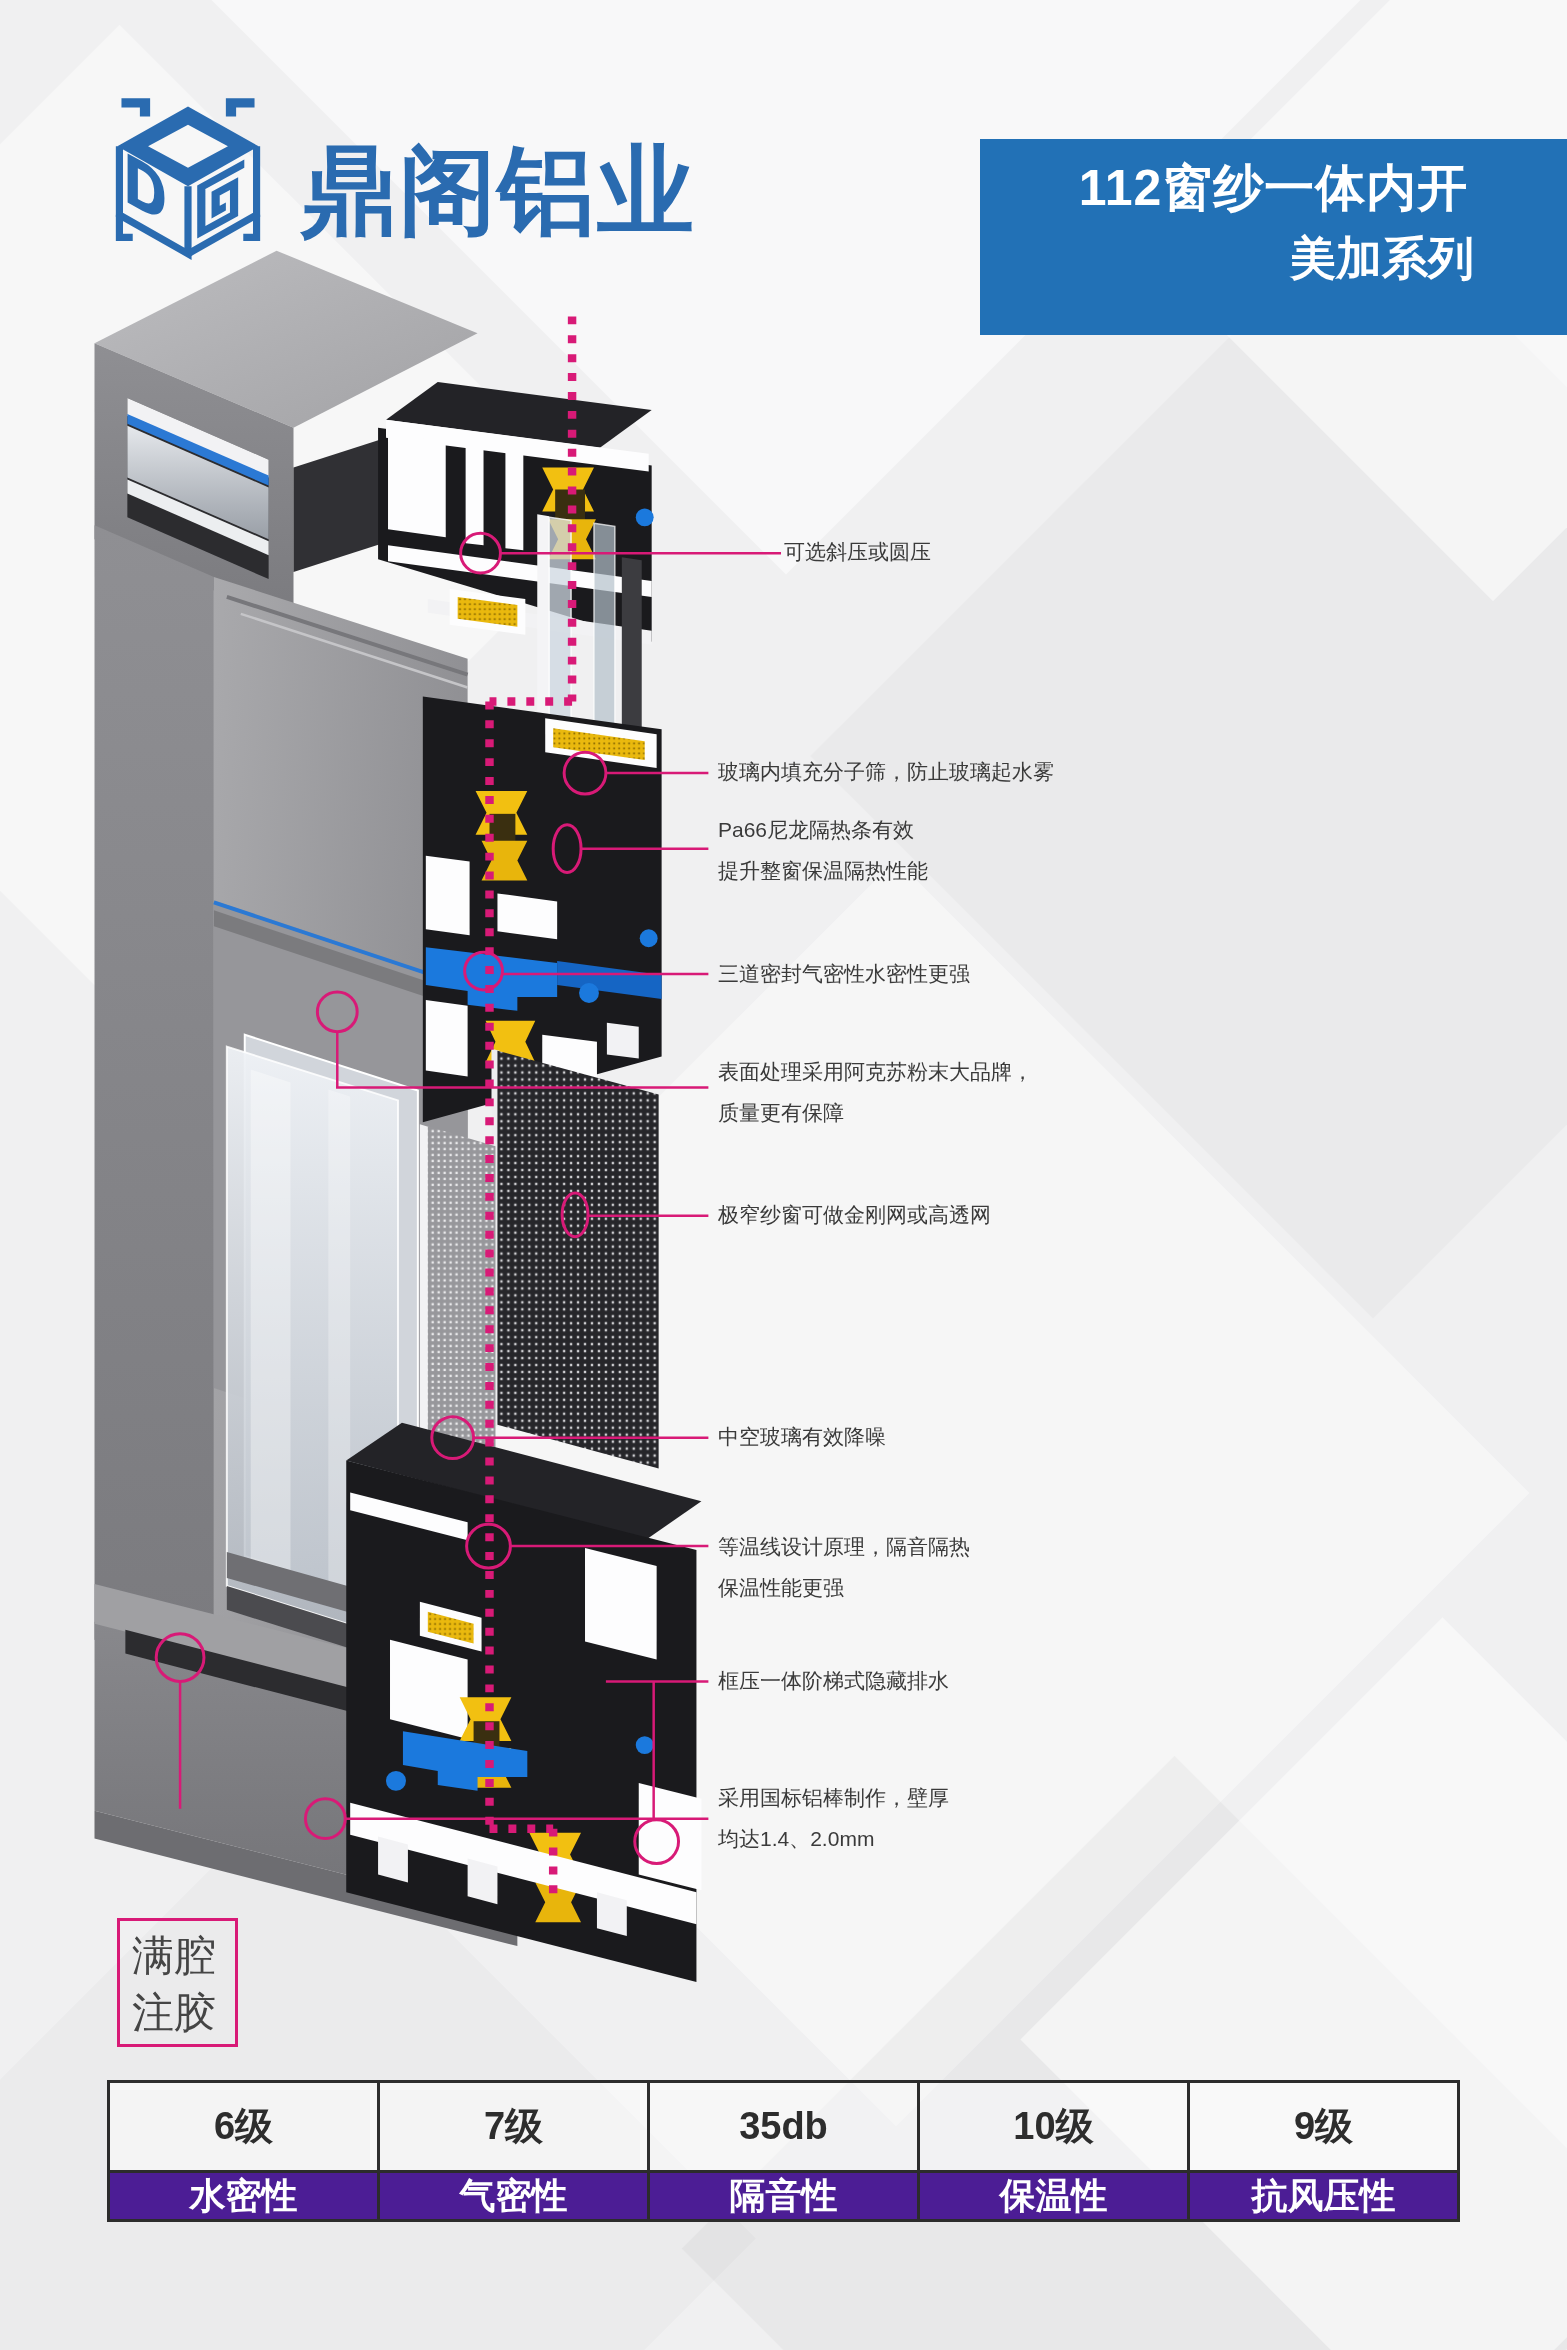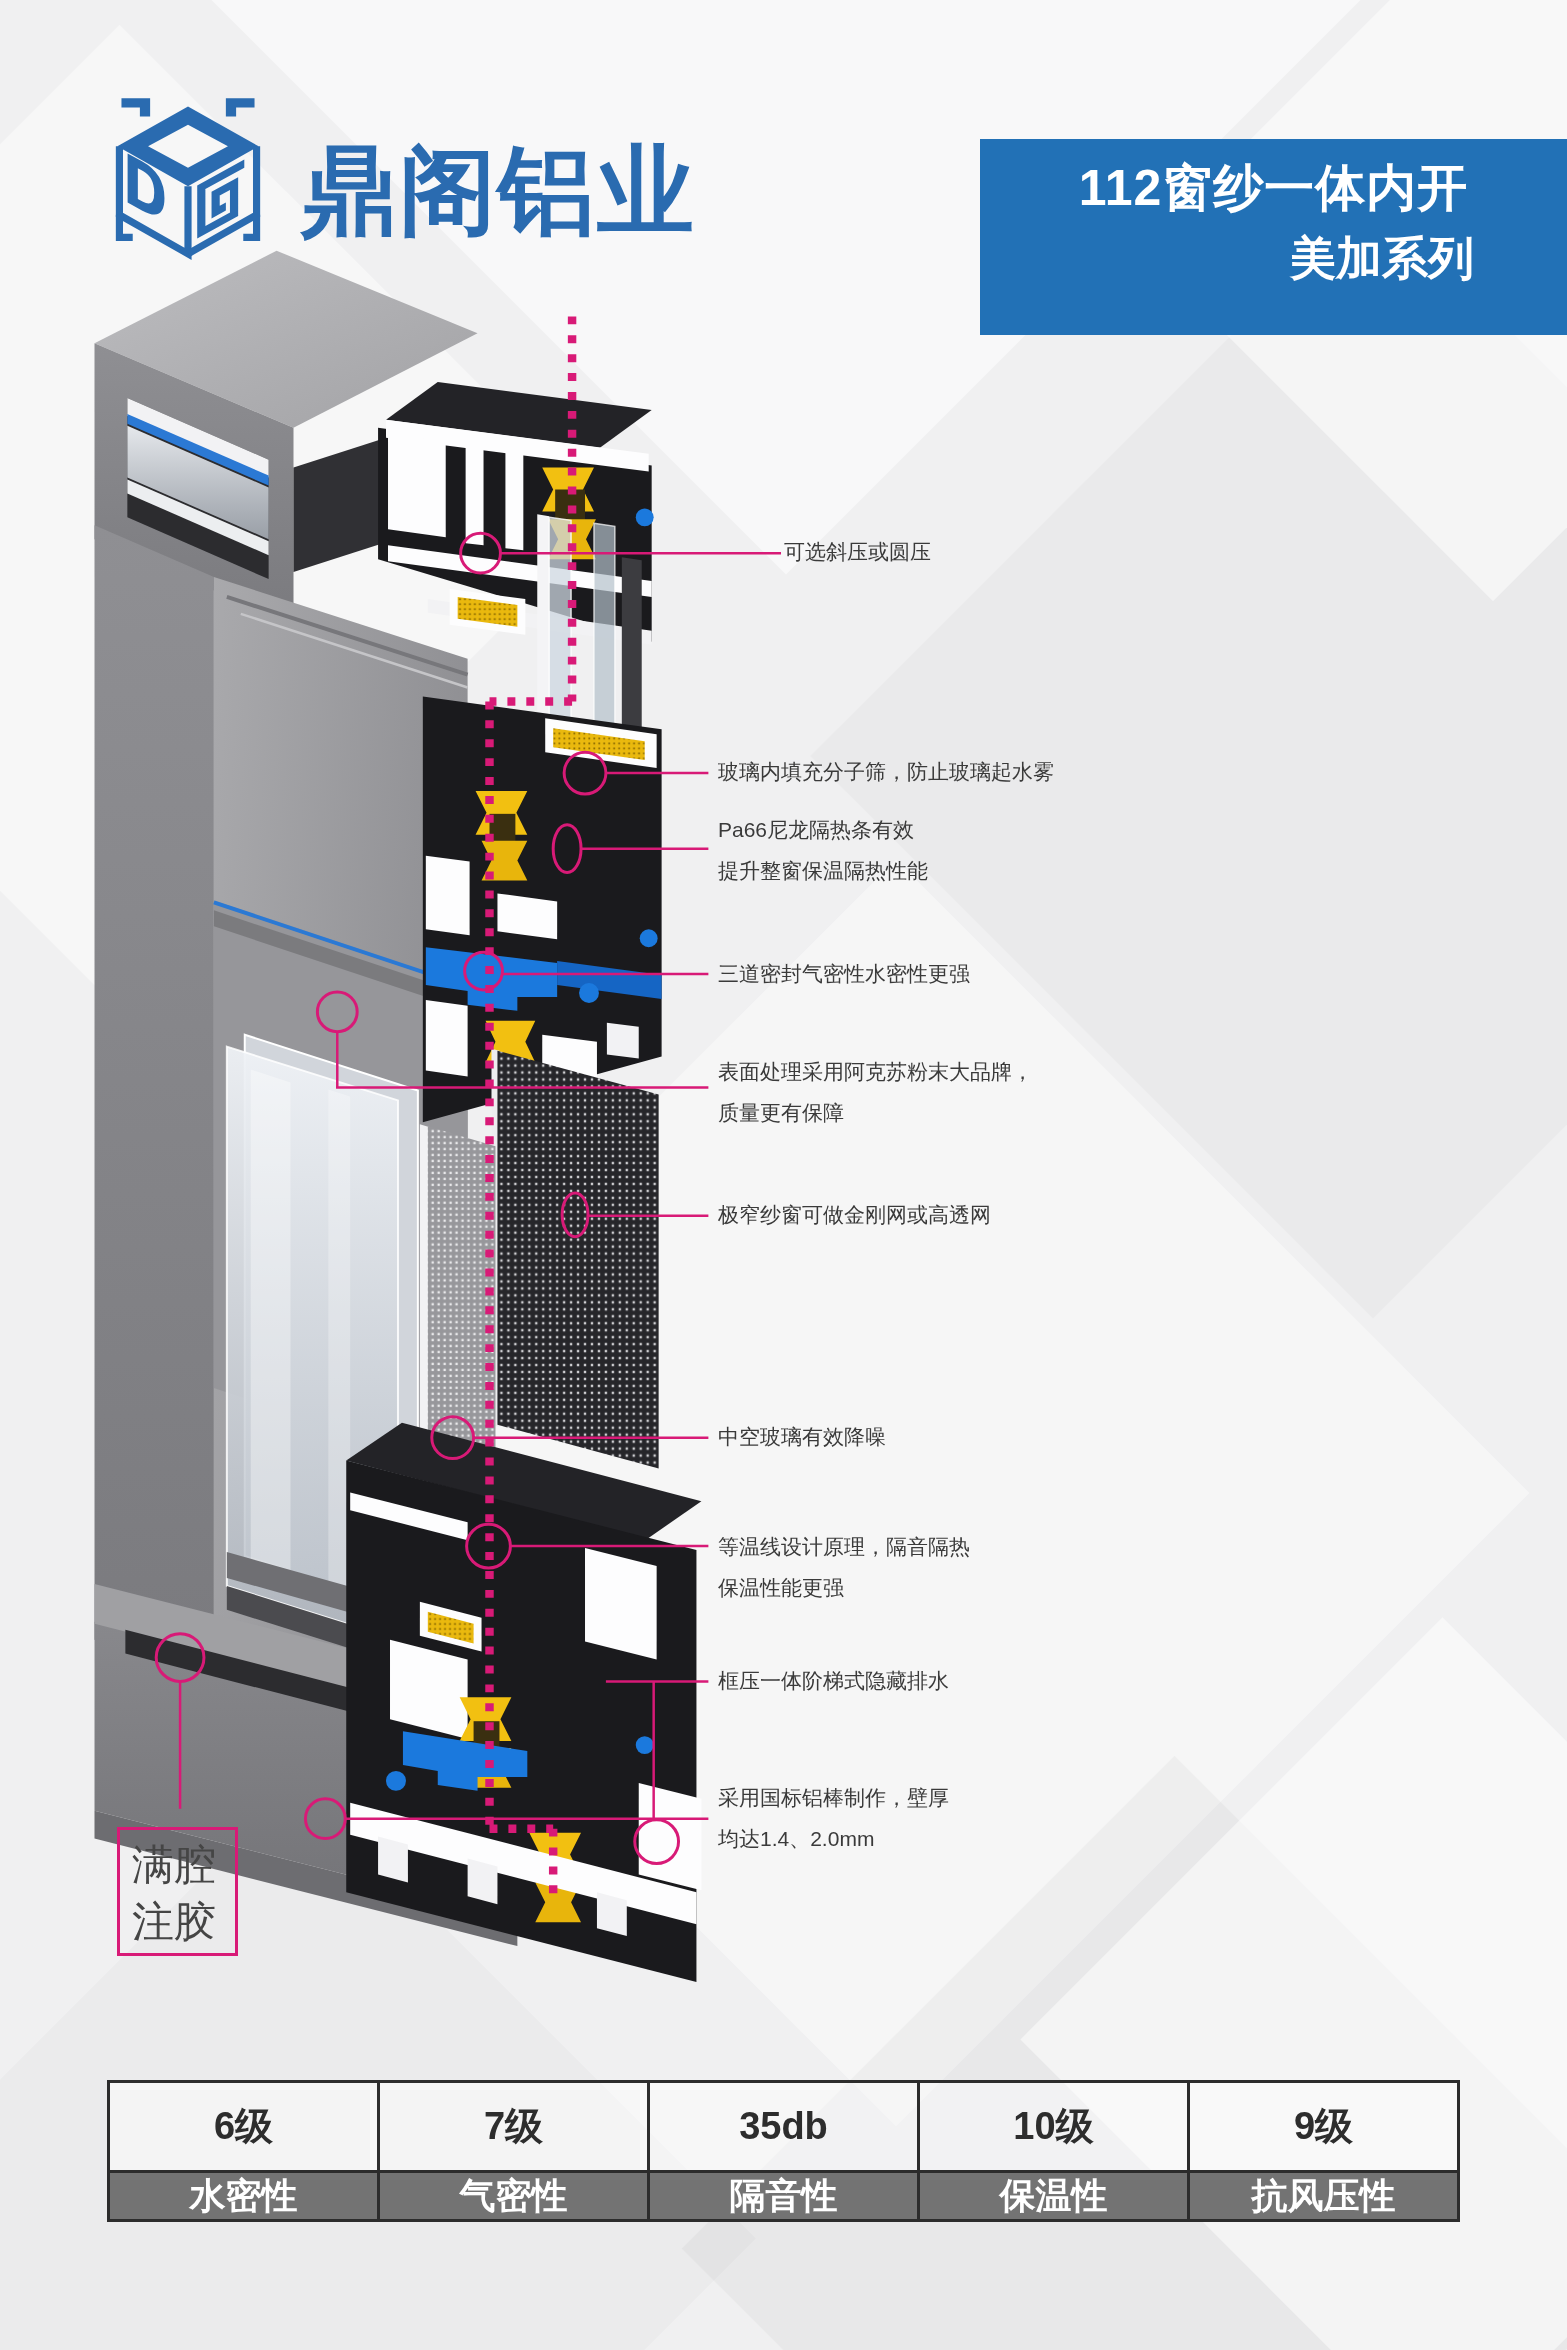--- a/index.html
+++ b/index.html
@@ -15,32 +15,32 @@
     background:#2271b6;color:#ffffff;font-weight:bold;}
   .banner .l1{margin-top:16px;font-size:50px;text-align:center;letter-spacing:1px;}
   .banner .l2{font-size:46px;text-align:right;padding-right:93px;margin-top:6px;}
   
   .illus{position:absolute;left:0;top:0;width:1567px;height:2350px;}
   
   .callout{position:absolute;color:#3a3a3a;font-size:21px;font-weight:500;
     line-height:41px;white-space:nowrap;}
   .callout span{display:block;}
   
-  .corner-label{position:absolute;left:117px;top:1827px;width:121px;height:129px;
+  .corner-label{position:absolute;left:117px;top:1918px;width:121px;height:129px;
     border:3px solid #d81a77;color:#454545;font-size:42px;line-height:57px;
     padding:6px 0 0 12px;box-sizing:border-box;}
   .corner-label span{display:block;}
   
   .spec-table{position:absolute;left:107px;top:2080px;width:1353px;display:flex;
     border:3px solid #2c2c2c;background:rgba(255,255,255,0.45);box-sizing:border-box;}
   .spec-col{flex:1;border-left:3px solid #2c2c2c;text-align:center;}
   .spec-col:first-child{border-left:none;}
   .spec-val{height:87px;line-height:87px;font-size:38px;font-weight:bold;color:#2d2d2d;}
   .spec-lab{height:46px;line-height:46px;font-size:36px;font-weight:bold;color:#ffffff;
-    background:#737373;border-top:3px solid #2c2c2c;}
+    background:#4c1d95;border-top:3px solid #2c2c2c;}
 </style>
 </head>
 <body>
 
 <div class="page">
 
   <div class="dm" style="left:338px;top:-507px;width:896px;height:896px;background:rgba(255,255,255,.55);"></div>
   <div class="dm" style="left:-229px;top:169px;width:697px;height:697px;background:rgba(255,255,255,.45);"></div>
   <div class="dm" style="left:975px;top:358px;width:796px;height:796px;background:rgba(0,0,0,.025);"></div>
   <div class="dm" style="left:448px;top:1045px;width:896px;height:896px;background:rgba(255,255,255,.4);"></div>

